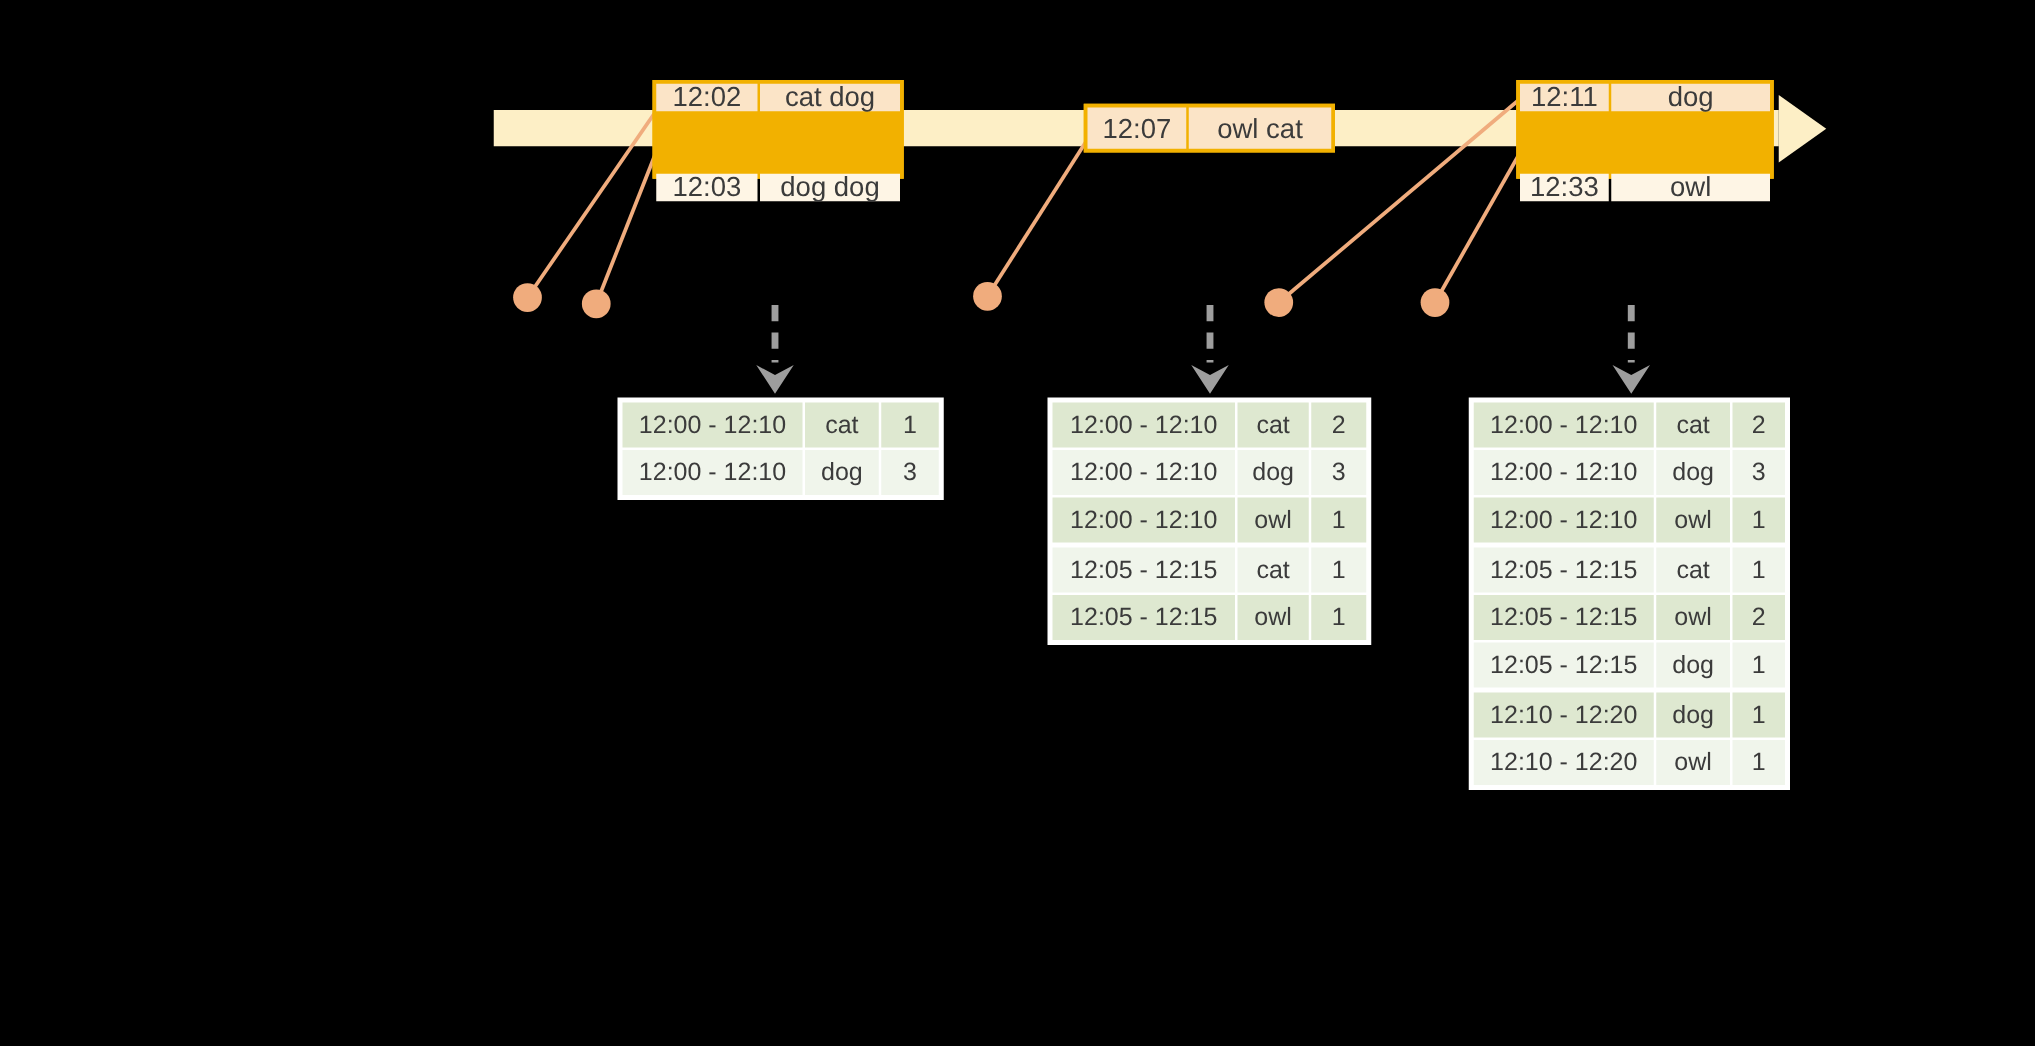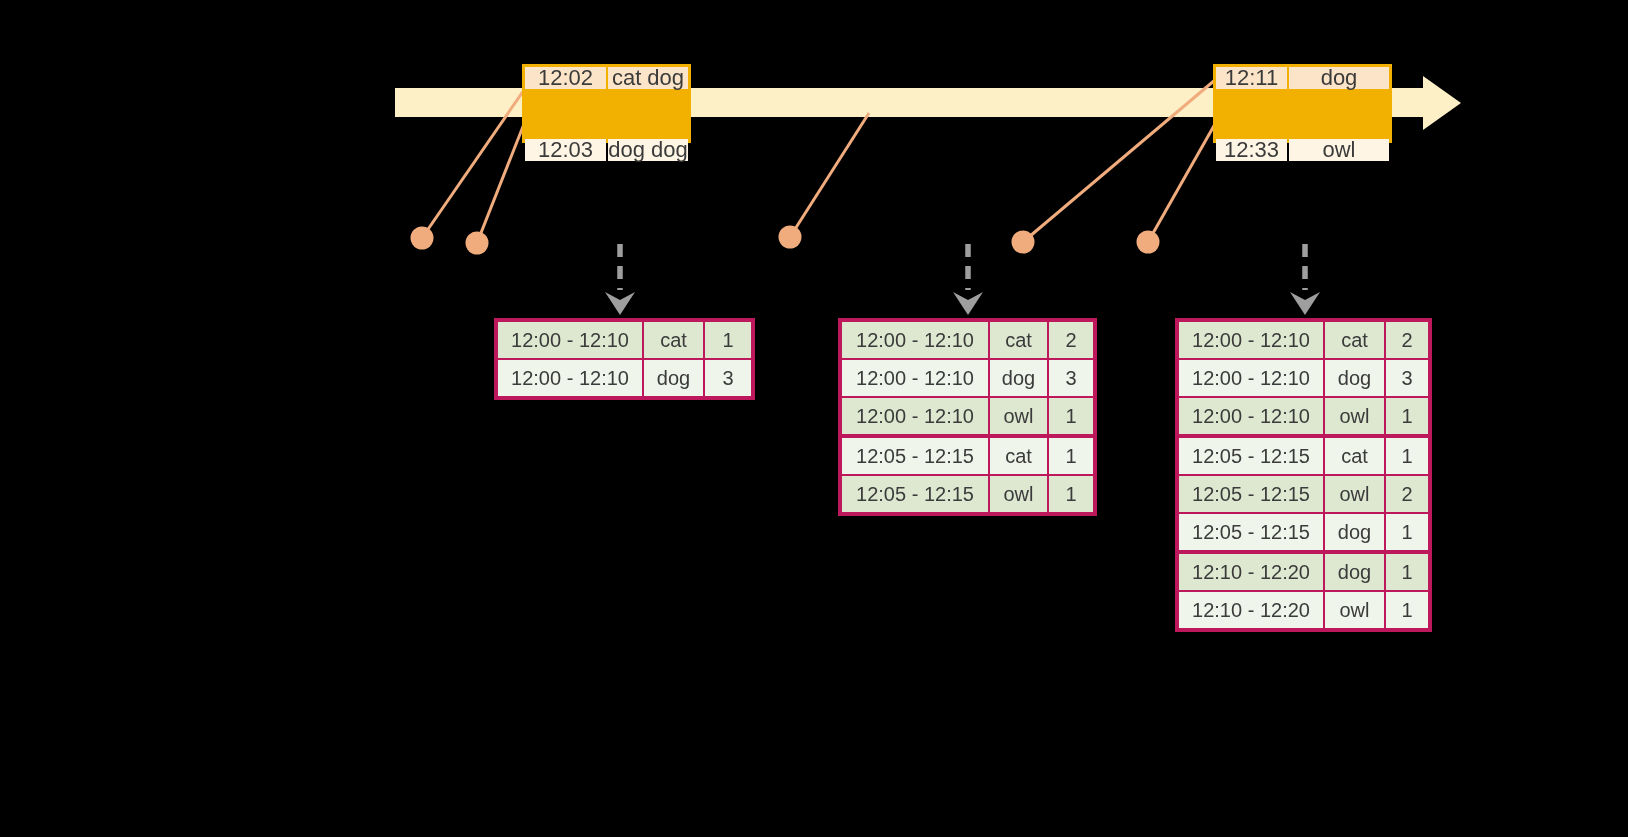--- a/index.html
+++ b/index.html
@@ -22,21 +22,21 @@
   .ecell {
     display:flex; align-items:center; justify-content:center;
     font-size:22px; color:#3B3B3B; line-height:1;
   }
   .ecell.dark  { background:#FBE4C7; }
   .ecell.light { background:#FEF5E5;margin-top:48px; }
 
   
   .rtable {
     position:absolute;
-    background:#be185d; padding:4px;
+    background:#ffffff; padding:4px;
     display:flex; flex-direction:column; gap:2px;
     box-sizing:border-box;
     align-items:center;
   }
   .trow { display:flex; gap:2px; }
   .trow.gsep { margin-top:2px; }
   .tcell {
     height:36px; display:flex; align-items:center; justify-content:center;
     font-size:20px; color:#3B3B3B; line-height:1;
   }
@@ -82,29 +82,33 @@
         <line x1="968" y1="244" x2="968" y2="290" stroke="#9E9E9E" stroke-width="5.5" stroke-dasharray="13 9"></line>
         <path d="M953 292 L968 315 L983 292 L968 300 Z" fill="#9E9E9E"></path>
       </g>
       <g>
         <line x1="1305" y1="244" x2="1305" y2="290" stroke="#9E9E9E" stroke-width="5.5" stroke-dasharray="13 9"></line>
         <path d="M1290 292 L1305 315 L1320 292 L1305 300 Z" fill="#9E9E9E"></path>
       </g>
     </g>
   </svg>
 
-  <div class="event-box" style="left:522px; top:64px; width:169px; height:79px; grid-template-columns:81px 1fr;">
+  <div class="event-box" style="left:522px; top:64px; width:201px; height:79px; grid-template-columns:81px 1fr;">
     <div class="ecell dark">12:02</div>
     <div class="ecell dark">cat dog</div>
     <div class="ecell light">12:03</div>
     <div class="ecell light">dog dog</div>
   </div>
 
+  <div class="event-box" style="left:867px; top:83px; width:201px; height:39px; grid-template-columns:79px 1fr;">
+    <div class="ecell dark">12:07</div>
+    <div class="ecell dark">owl cat</div>
+  </div>
 
-  <div class="event-box" style="left:1213px; top:64px; width:179px; height:79px; grid-template-columns:71px 1fr;">
+  <div class="event-box" style="left:1213px; top:64px; width:206px; height:79px; grid-template-columns:71px 1fr;">
     <div class="ecell dark">12:11</div>
     <div class="ecell dark">dog</div>
     <div class="ecell light">12:33</div>
     <div class="ecell light">owl</div>
   </div>
 
   <div class="rtable t1" style="left:494px; top:318px;">
     <div class="trow dark">
       <div class="tcell c0">12:00 - 12:10</div>
       <div class="tcell c1">cat</div>

